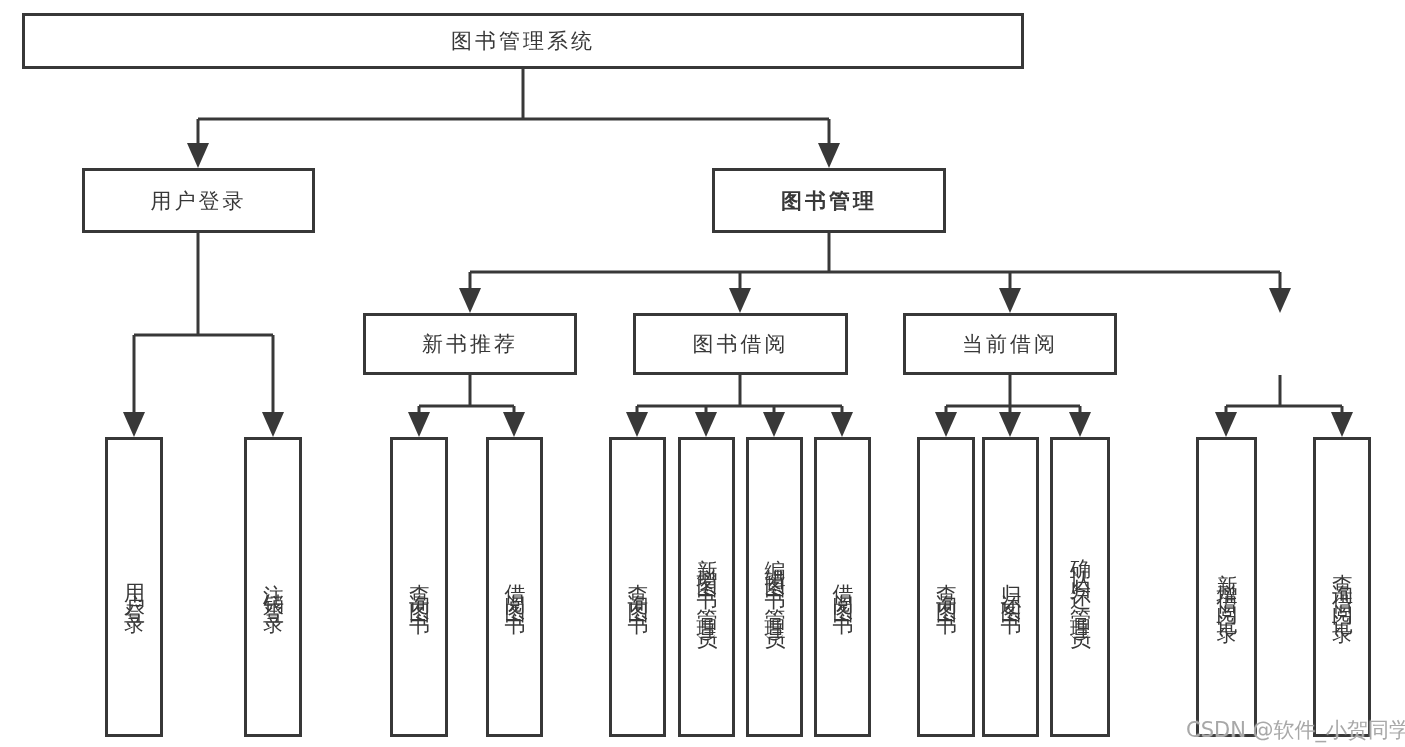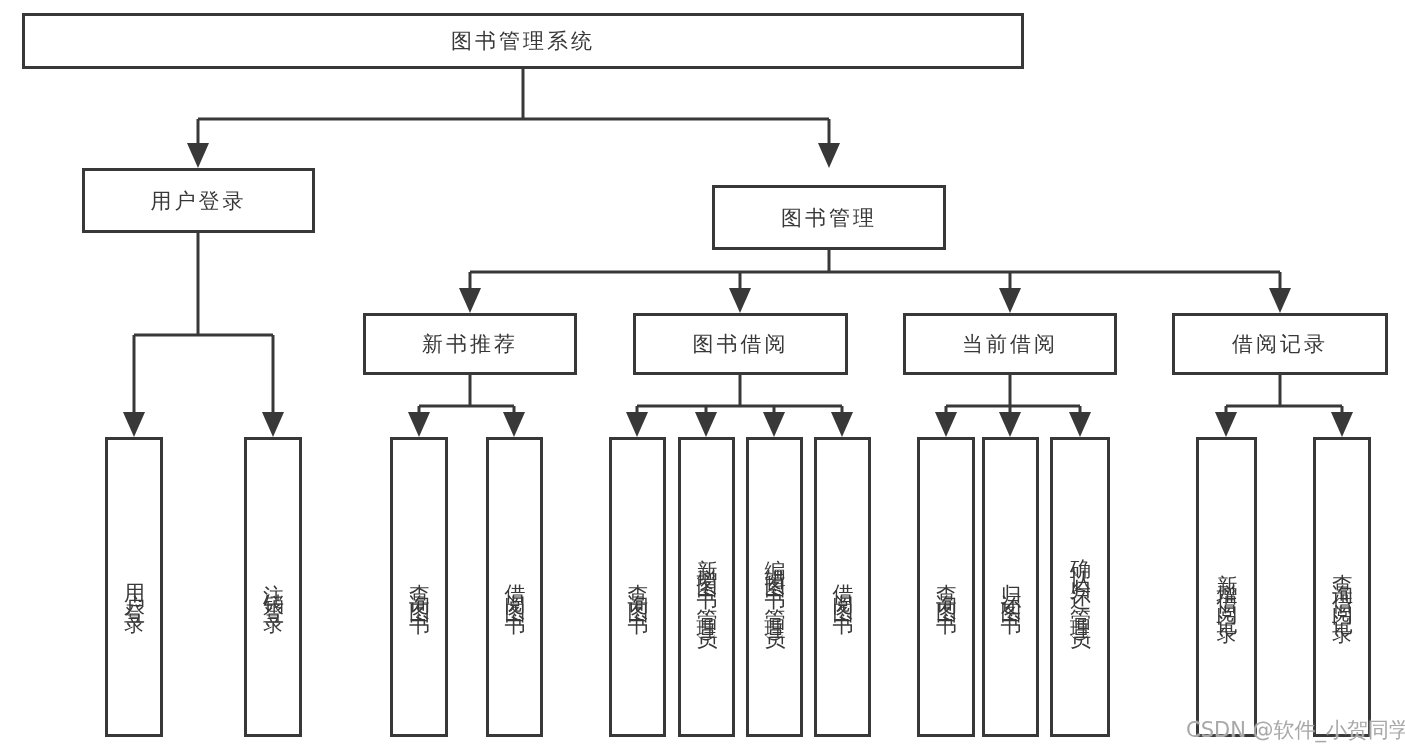--- a/index.html
+++ b/index.html
@@ -37,21 +37,21 @@
     writing-mode: vertical-rl;
     text-orientation: mixed;
     font-size: 21px;
     letter-spacing: 10px;
     line-height: 1;
     text-align: center;
   }
   
   #n-root        { left: 22px;   top: 13px;  width: 1002px; height: 56px; }
   #n-user-login  { left: 82px;   top: 168px; width: 233px;  height: 65px; }
-  #n-book-mgmt   { left: 712px;  top: 185px; width: 234px;  height: 65px; }
+  #n-book-mgmt   { left: 712px;  top: 168px; width: 234px;  height: 65px; font-weight: bold; }
   #n-new-books   { left: 363px;  top: 313px; width: 214px;  height: 62px; }
   #n-borrow      { left: 633px;  top: 313px; width: 215px;  height: 62px; }
   #n-current     { left: 903px;  top: 313px; width: 214px;  height: 62px; font-family: Liberation Serif, serif; }
   #n-records     { left: 1172px; top: 313px; width: 216px;  height: 62px; }
   .leaf          { top: 437px; height: 300px; }
   #n-ul-login    { left: 105px;  width: 58px; }
   #n-ul-logout   { left: 244px;  width: 58px; }
   #n-nb-query    { left: 390px;  width: 58px; }
   #n-nb-borrow   { left: 486px;  width: 57px; }
   #n-bw-query    { left: 609px;  width: 57px; }
@@ -158,23 +158,20 @@
 
   <div class="node hbox" id="n-borrow">
     <span>图书借阅</span>
   </div>
   <div class="node hbox" id="n-new-books">
     <span>新书推荐</span>
   </div>
   <div class="node hbox" id="n-current">
     <span>当前借阅</span>
   </div>
-  <div class="node hbox" id="n-records">
-    <span>借阅记录</span>
-  </div>
 
   <div class="node vbox leaf" id="n-ul-login">
     <span>用户登录</span>
   </div>
   <div class="node vbox leaf" id="n-ul-logout">
     <span>注销登录</span>
   </div>
   <div class="node vbox leaf" id="n-nb-query">
     <span>查询图书</span>
   </div>

